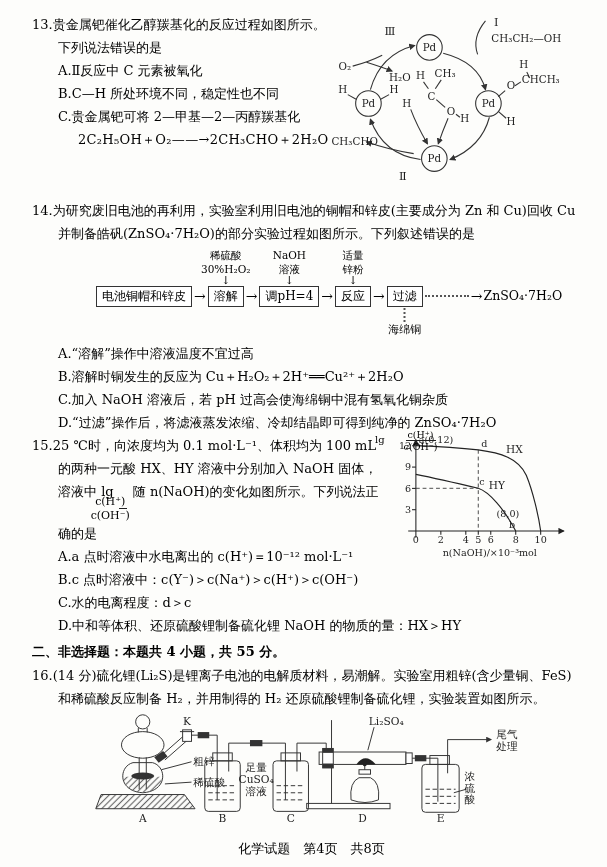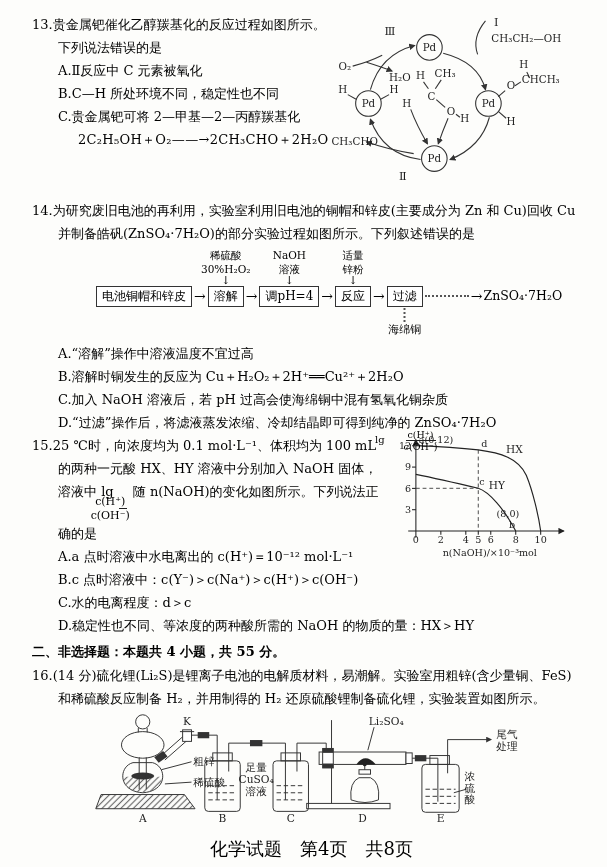--- a/index.html
+++ b/index.html
@@ -34,21 +34,21 @@
   .fc-product{white-space:nowrap;font-size:12.5px;margin-left:-1px;}
   
   .q15-graph{float:right;width:192px;position:relative;margin:-2px 0 2px 6px;}
   .graph-ylabel{position:absolute;top:-3px;left:-14px;display:flex;align-items:center;gap:18px;
     font-size:10px;line-height:1.05;}
   .frac{display:inline-flex;flex-direction:column;align-items:center;vertical-align:-9px;
     line-height:1.2;font-size:11px;margin:0 3px;}
   .frac .fnum{border-bottom:1px solid #222;padding:0 2px;}
   .graph-ylabel .frac{font-size:9.5px;vertical-align:0;margin:0 0 0 1px;}
   .apparatus{margin:3px 0 0 62px;}
-  .footer{position:absolute;left:16px;right:0;bottom:7px;text-align:center;font-size:18px;}
+  .footer{position:absolute;left:16px;right:0;bottom:7px;text-align:center;font-size:13px;}
   .clear{clear:both;}
   svg text{font-family:"DejaVu Serif","DejaVu Sans",serif;}
 </style>
 </head>
 <body>
 
 <div class="page">
 
   <section class="row">
     <div class="q13-text">
@@ -238,21 +238,21 @@
 
     <div class="stem">
       <span>15.25 ℃时，向浓度均为 0.1 mol·L⁻¹、体积均为 100 mL 的两种一元酸 HX、HY 溶液中分别加入 NaOH 固体，溶液中 lg</span><span class="frac">
           <span class="fnum">c(H⁺)</span>
           <span>c(OH⁻)</span>
         </span><span>随 n(NaOH)的变化如图所示。下列说法正确的是</span>
     </div>
     <div class="opt">A.a 点时溶液中水电离出的 c(H⁺)＝10⁻¹² mol·L⁻¹</div>
     <div class="opt">B.c 点时溶液中：c(Y⁻)＞c(Na⁺)＞c(H⁺)＞c(OH⁻)</div>
     <div class="opt">C.水的电离程度：d＞c</div>
-    <div class="opt">D.稳定性也不同、等浓度的两种酸所需的 NaOH 的物质的量：HX＞HY</div>
+    <div class="opt">D.中和等体积、还原硫酸锂制备硫化锂 NaOH 的物质的量：HX＞HY</div>
     <div class="clear"></div>
   </section>
 
   <div class="section-header">二、非选择题：本题共 4 小题，共 55 分。</div>
 
   <section>
     <div class="stem">16.(14 分)硫化锂(Li₂S)是锂离子电池的电解质材料，易潮解。实验室用粗锌(含少量铜、FeS)和稀硫酸反应制备 H₂，并用制得的 H₂ 还原硫酸锂制备硫化锂，实验装置如图所示。</div>
 
     <div class="apparatus">
       <svg viewBox="0 0 510 132" width="452" height="117">

